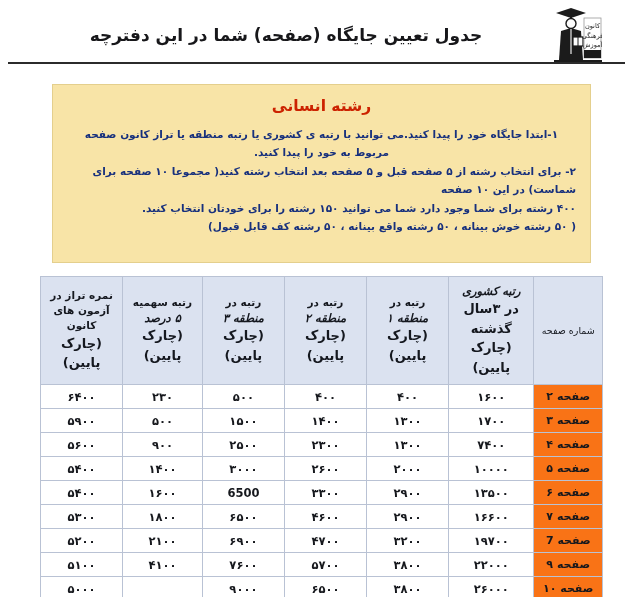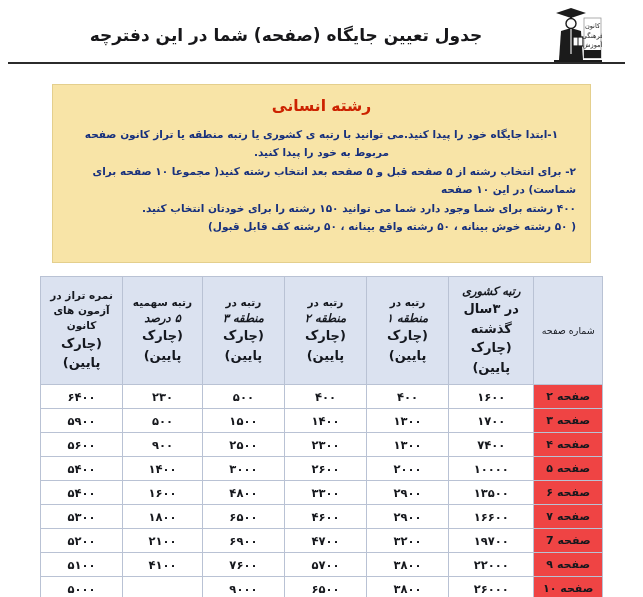--- a/index.html
+++ b/index.html
@@ -133,21 +133,21 @@
   table.rank-table tbody td {
     padding: 4px 2px;
     height: 24px;
     box-sizing: border-box;
     font-size: 11.5px;
     font-weight: bold;
     color: #16181d;
     background: #ffffff;
   }
   table.rank-table tbody td.page-cell {
-    background: #ef4444;
+    background: #f97316;
     font-size: 11px;
   }
   
   .col-page  { width: 12.2%; }
   .col-nat   { width: 15.2%; }
   .col-r1    { width: 14.6%; }
   .col-r2    { width: 14.6%; }
   .col-r3    { width: 14.6%; }
   .col-shm   { width: 14.2%; }
   .col-taraz { width: 14.6%; }
@@ -275,21 +275,21 @@
           <td>۲۶۰۰</td>
           <td>۳۰۰۰</td>
           <td>۱۴۰۰</td>
           <td>۵۴۰۰</td>
         </tr>
         <tr>
           <td class="page-cell">صفحه ۶</td>
           <td>۱۳۵۰۰</td>
           <td>۲۹۰۰</td>
           <td>۳۳۰۰</td>
-          <td>۴۸۰۰</td>
+          <td>6500</td>
           <td>۱۶۰۰</td>
           <td>۵۴۰۰</td>
         </tr>
         <tr>
           <td class="page-cell">صفحه ۷</td>
           <td>۱۶۶۰۰</td>
           <td>۲۹۰۰</td>
           <td>۴۶۰۰</td>
           <td>۶۵۰۰</td>
           <td>۱۸۰۰</td>

